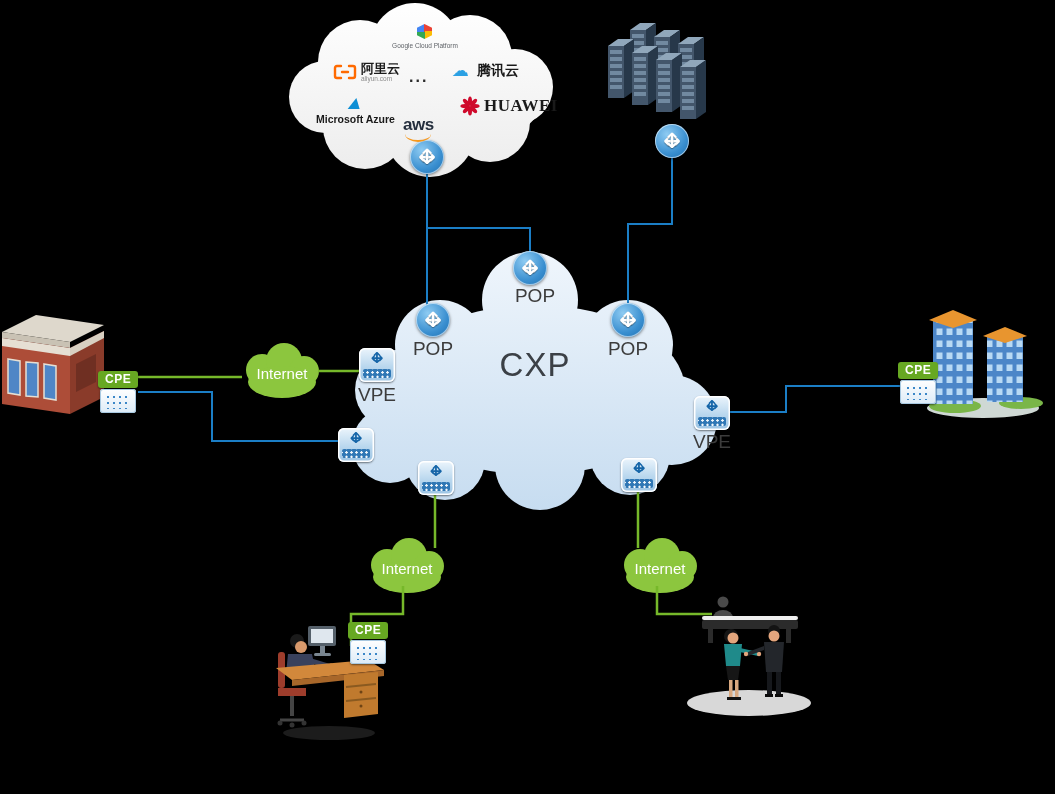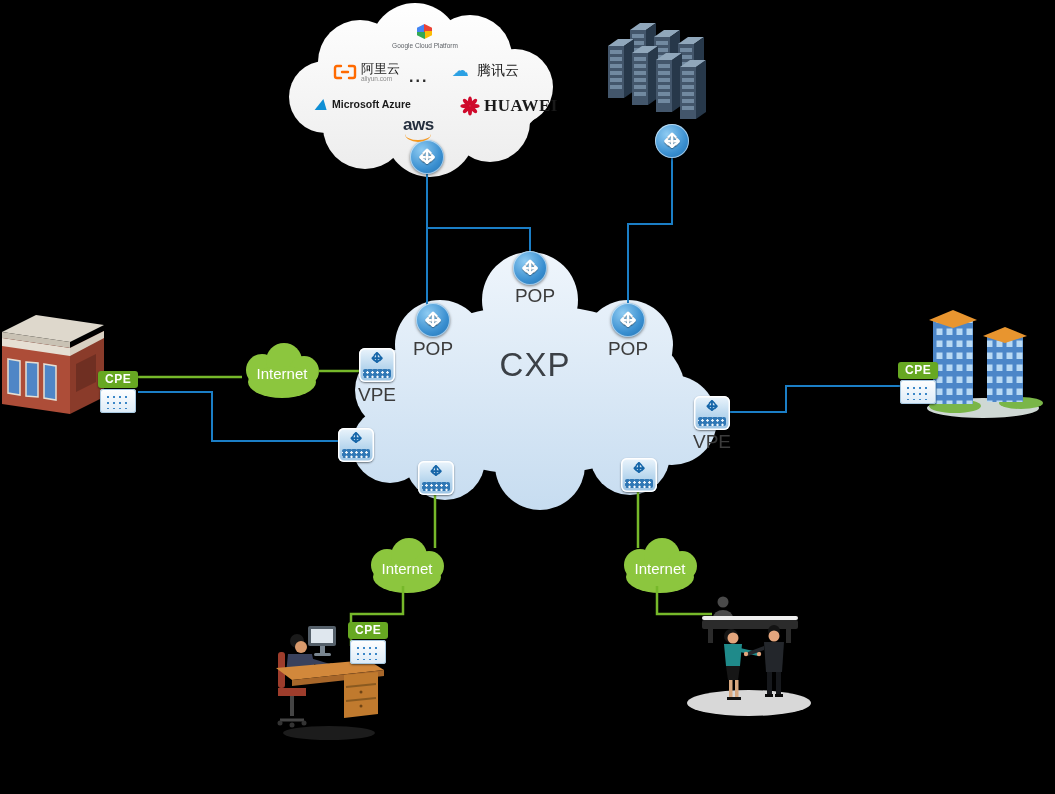--- a/index.html
+++ b/index.html
@@ -43,21 +43,21 @@
   .cxp-title{position:absolute;left:400px;top:346px;width:270px;text-align:center;color:#3b4046;}
   .cxp-title .l1{font-size:33px;letter-spacing:1px;}
   .cxp-title .l2{font-size:28px;margin-top:4px;}
 
   
   .logo{position:absolute;display:flex;align-items:center;gap:4px;color:#1a1a1a;}
   .gcp-icon{width:15px;height:15px;
     clip-path:polygon(50% 0,100% 25%,100% 75%,50% 100%,0 75%,0 25%);
     background:conic-gradient(#ea4335 0 25%, #fbbc05 0 50%, #34a853 0 75%, #4285f4 0 100%);}
   .gcp-text{position:absolute;width:90px;text-align:center;font-size:6.5px;color:#5f6368;}
-  .brand-cn{font-size:13px;font-weight:normal;line-height:13px;}
+  .brand-cn{font-size:13px;font-weight:bold;line-height:13px;}
   .brand-sub{font-size:6.5px;color:#8a8a8a;line-height:7px;}
   .tencent-cloud-icon{font-size:17px;color:#2ba0e3;line-height:17px;}
   .tencent-cloud-icon::before{content:"☁";}
   .dots{position:absolute;font-size:16px;font-weight:bold;color:#2a2a2a;letter-spacing:2px;}
   .azure-tri{width:0;height:0;border-left:6px solid transparent;border-right:6px solid transparent;
     border-bottom:11px solid #0f8fd5;transform:skewX(-14deg);}
   .azure-text{font-size:10.5px;font-weight:bold;}
   .aws-wrap{flex-direction:column;gap:0;align-items:center;}
   .aws-text{font-size:17px;font-weight:800;color:#252f3e;line-height:15px;letter-spacing:-.5px;margin-top:12px;}
   .aws-smile{width:26px;height:8px;border-bottom:2.5px solid #f7981d;
@@ -325,21 +325,21 @@
       </span>
     </div>
 
     <div class="logo" style="left:167px;top:62px;gap:8px;">
       <span class="tencent-cloud-icon"></span>
       <span class="brand-cn" style="font-size:14px;">腾讯云</span>
     </div>
 
     <div class="dots" style="left:124px;top:68px;">...</div>
 
-    <div class="logo" style="left:31px;top:98px;">
+    <div class="logo" style="left:31px;top:98px;flex-direction:column;">
       <span class="azure-tri"></span>
       <span class="azure-text">Microsoft Azure</span>
     </div>
 
     <div class="logo aws-wrap" style="left:118px;top:105px;">
       <span class="aws-text">aws</span>
       <span class="aws-smile"></span>
     </div>
 
     <div class="logo" style="left:175px;top:96px;">

